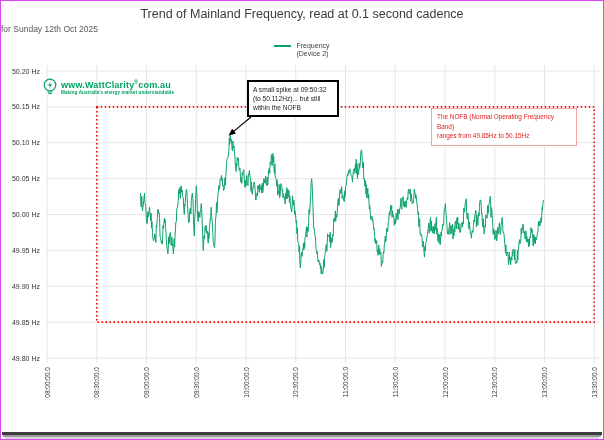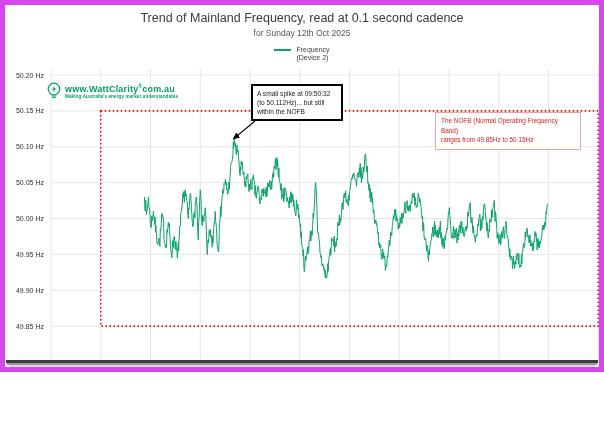--- a/index.html
+++ b/index.html
@@ -1,23 +1,23 @@
 <!DOCTYPE html>
 <html><head>
 <meta charset="utf-8">
 <style>
   html,body{margin:0;padding:0;background:#fff;}
   .frame{
-    position:relative;width:604px;height:372px;box-sizing:border-box;
-    background:#ffffff;border:5px solid #d946ef;overflow:hidden;
+    position:relative;width:604px;height:440px;box-sizing:border-box;
+    background:#ffffff;border:1px solid #d946ef;overflow:hidden;
     font-family:"Liberation Sans","DejaVu Sans",sans-serif;
   }
   .title{position:absolute;left:0;right:0;top:6px;text-align:center;
     font-size:12.5px;color:#3a3a3a;}
-  .subtitle{position:absolute;left:0;right:0;top:23px;text-align:center;
+  .subtitle{position:absolute;left:0;right:0;top:23px;
     font-size:8.5px;color:#575757;}
   .legend{position:absolute;left:0;right:0;top:41px;display:flex;
     justify-content:center;align-items:flex-start;gap:5px;}
   .legend-swatch{width:17px;height:2px;margin-top:3px;}
   .legend-labels{font-size:7px;line-height:8px;color:#3d3d3d;text-align:left;}
   .logo{position:absolute;left:42px;top:77px;display:flex;gap:4px;align-items:flex-start;}
   .logo-text{font-size:9px;line-height:9px;font-weight:bold;letter-spacing:.2px;}
   .logo-mark{font-size:5px;vertical-align:super;}
   .logo-tagline{font-size:4.6px;line-height:6px;font-weight:bold;letter-spacing:.1px;}
   #plot{position:absolute;left:0;top:0;}

